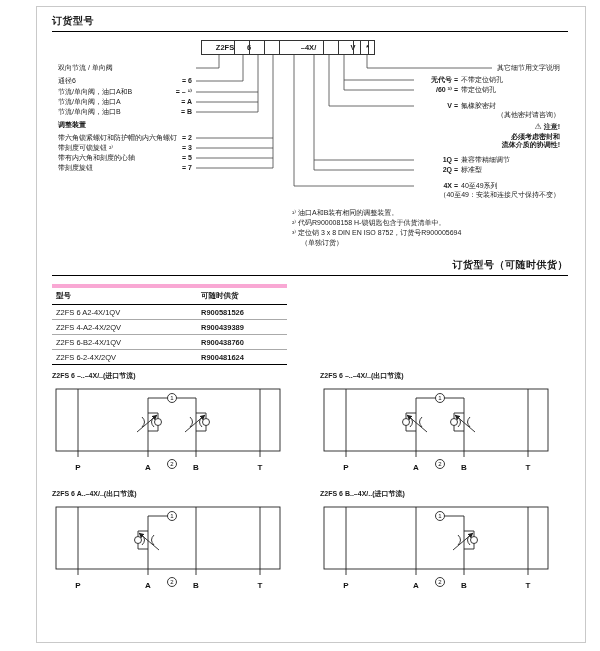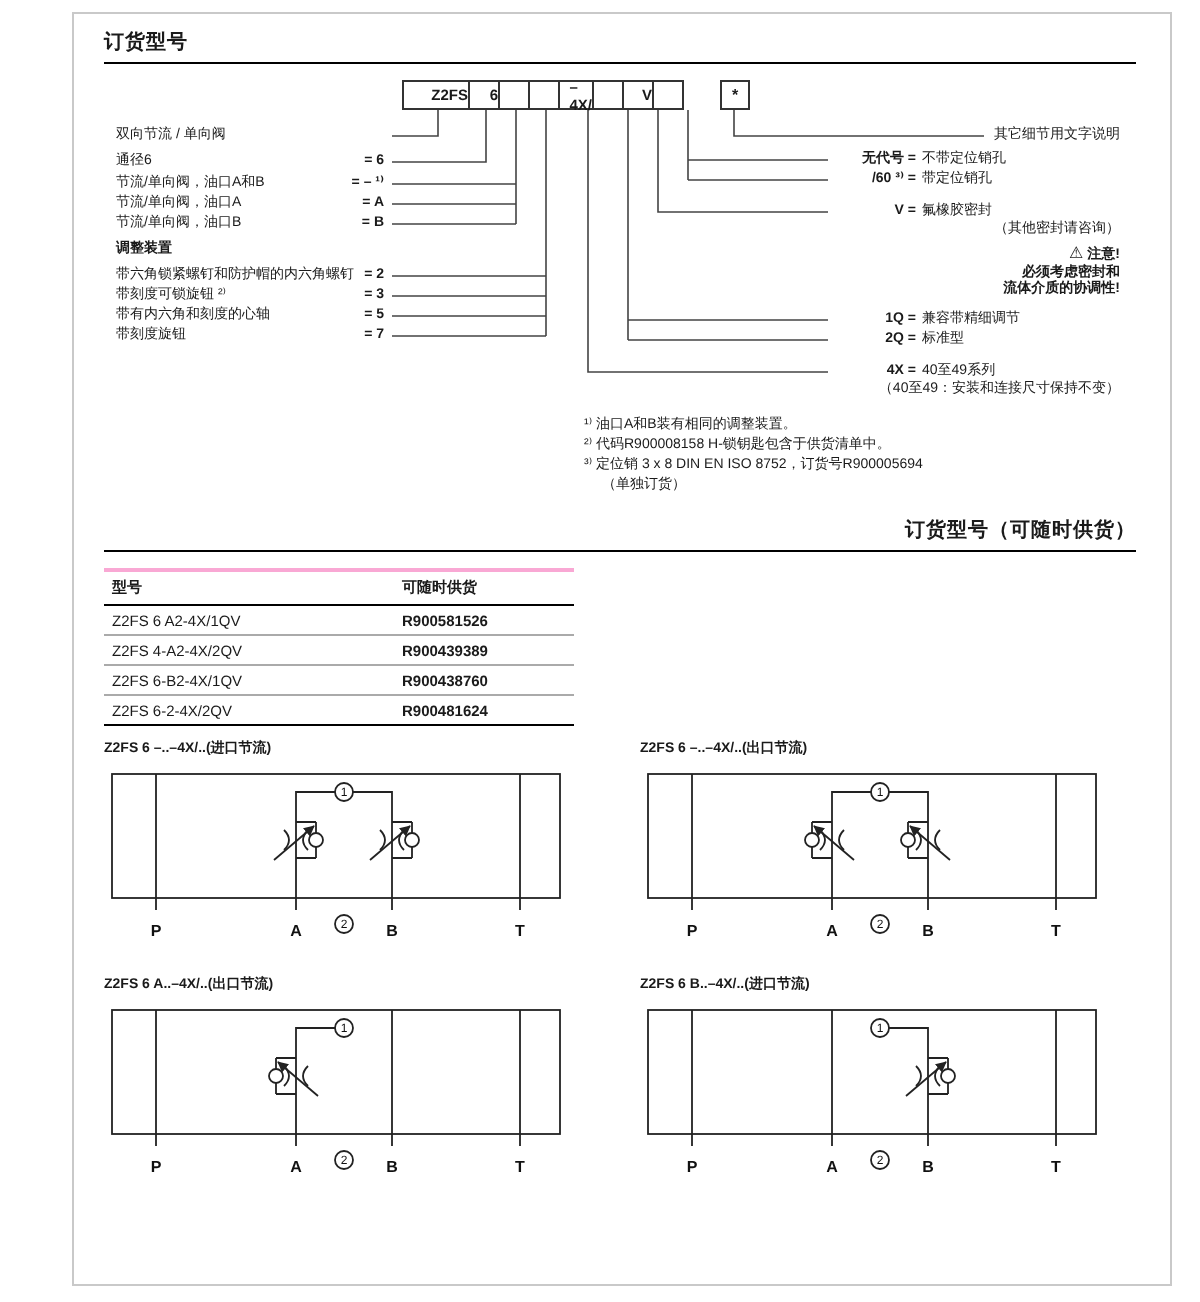--- a/index.html
+++ b/index.html
@@ -10,42 +10,42 @@
   .content { position:absolute; left:52px; top:14px; width:516px; }
   .sec-title { font-size:10px; font-weight:bold; border-bottom:1px solid #000;
     padding-bottom:3px; letter-spacing:.5px; }
   .sec-title.mt { margin-top:10px;text-align:right; }
 
   
   .oc { position:relative; width:510px; height:164px; margin-top:8px; font-size:7px; }
   .oc svg.lines { position:absolute; left:0; top:0; pointer-events:none; }
   .boxrow { position:absolute; left:150px; top:0; display:flex; }
   .cbox { border:1px solid #333; height:15px; margin-left:-1px; display:flex;
-    align-items:center; justify-content:flex-end; font-weight:bold; font-size:7.5px;padding-left:14px; }
+    align-items:center; justify-content:center; font-weight:bold; font-size:7.5px;padding-left:14px; }
   .starbox { position:absolute; left:308px; top:0; width:15px; height:15px;
     border:1px solid #333; display:flex; align-items:center; justify-content:center;
     font-weight:bold; font-size:8px; }
   .lrow { position:absolute; left:6px; width:134px; display:flex;
     justify-content:space-between; white-space:nowrap; line-height:9px; }
   .lrow .val { font-weight:bold; }
   .lhdr { position:absolute; left:6px; font-weight:bold; line-height:9px; }
   .rrow { position:absolute; left:362px; right:2px; display:flex; line-height:9px; }
   .rrow .code { width:44px; text-align:right; margin-right:3px; font-weight:bold;
     white-space:nowrap; }
   .rrow .desc { flex:1; text-align:left; white-space:nowrap; }
   .rrow.ralign { display:block; text-align:right; white-space:nowrap; }
   .rrow.bold { font-weight:bold; }
   .warn-ic { font-size:8px; margin-right:2px; }
 
   .footnotes { margin-left:240px; margin-top:4px; font-size:7px; line-height:10px; }
   .footnotes .cont { padding-left:9px; }
 
   
   table.avail { border-collapse:collapse; margin-top:8px; width:235px;
-    font-size:7.5px; border-top:2px solid #f9a8d4; border-bottom:1px solid #000; }
+    font-size:7.5px; border-top:4px solid #f9a8d4; border-bottom:1px solid #000; }
   table.avail th { text-align:left; font-weight:bold; border-bottom:1px solid #000;
     padding:3px 4px; }
   table.avail td { border-bottom:0.5px solid #aaa; padding:2.5px 4px; }
   table.avail td.code { font-weight:bold; }
   table.avail tr:last-child td { border-bottom:none; }
 
   
   .sym-grid { display:grid; grid-template-columns:242px 242px; column-gap:26px;
     row-gap:10px; margin-top:6px; }
   .sym-cap { font-size:7px; font-weight:bold; margin-bottom:4px; white-space:nowrap; }
@@ -79,21 +79,21 @@
         </div>
       <div class="cbox" style="width:15px">
           <span>6</span>
         </div>
       <div class="cbox" style="width:15px">
           <span></span>
         </div>
       <div class="cbox" style="width:15px">
           <span></span>
         </div>
-      <div class="cbox" style="width:18px">
+      <div class="cbox" style="width:45px">
           <span>–4X/</span>
         </div>
       <div class="cbox" style="width:15px">
           <span></span>
         </div>
       <div class="cbox" style="width:15px">
           <span>V</span>
         </div>
       <div class="cbox" style="width:15px">
           <span></span>

